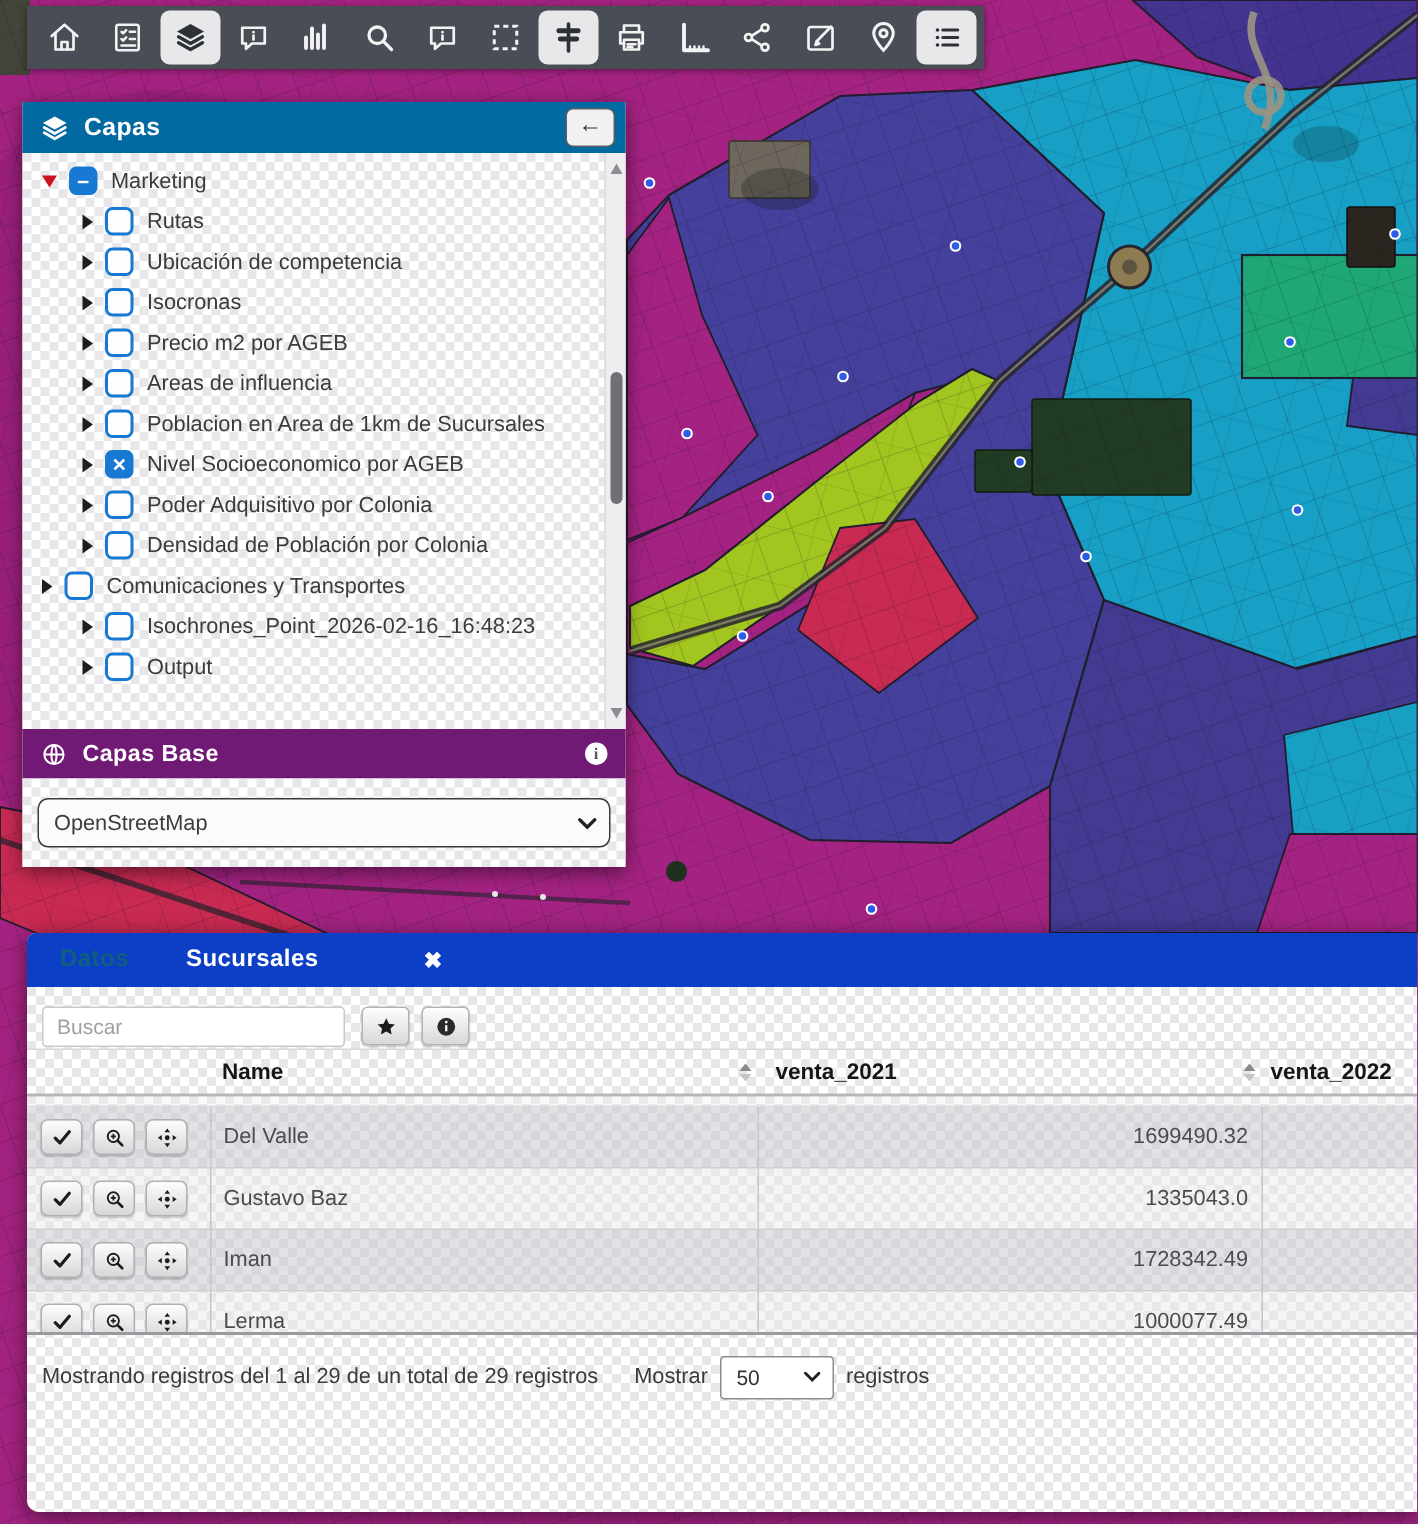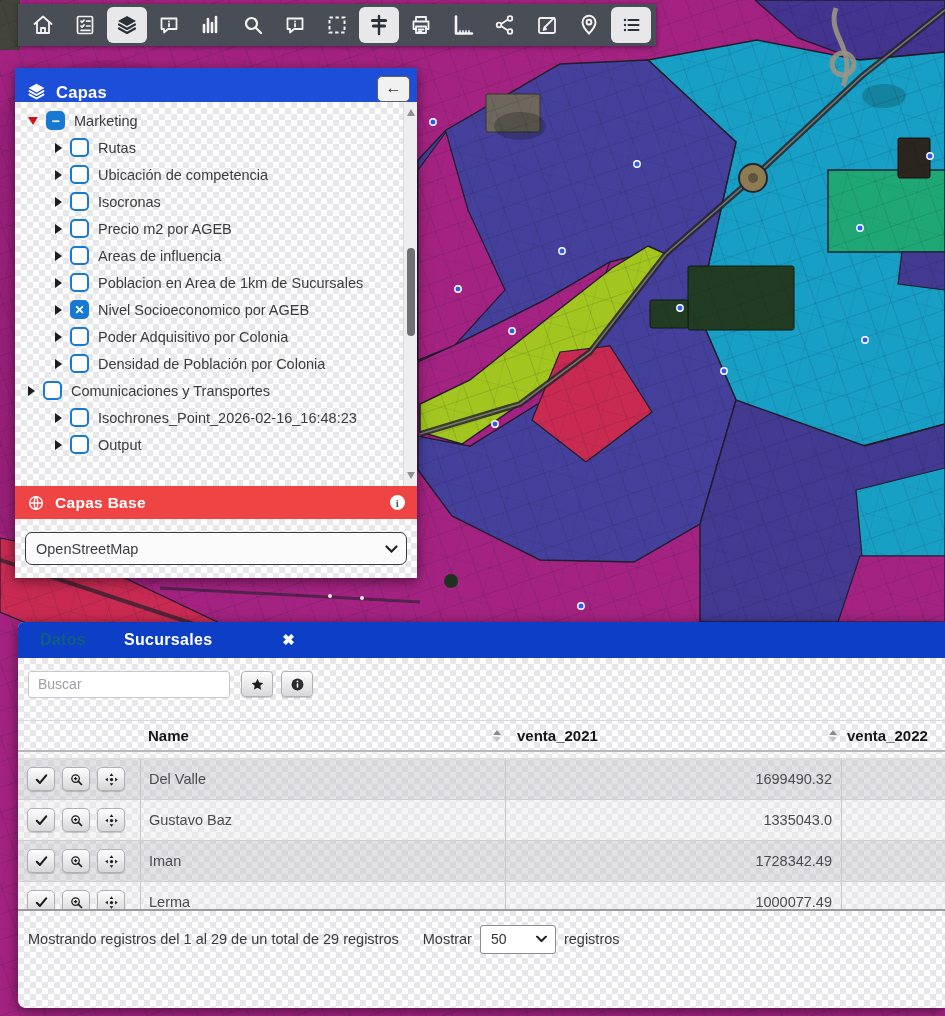--- a/index.html
+++ b/index.html
@@ -29,21 +29,21 @@
   .tb-btn.active { background:#e8e8ea; color:#2c3137; }
   .tb-btn svg { width:24px; height:24px; }
 
   
   .capas {
     position:absolute; left:15px; top:68px; width:402px; height:510px;
     box-shadow:0 3px 12px rgba(0,0,0,.5); z-index:20; display:flex; flex-direction:column;
     background:#fff;
   }
   .capas-header {
-    height:34px; background:#1d4ed8; color:#fff; display:flex; align-items:flex-end;
+    height:34px; background:#0369a1; color:#fff; display:flex; align-items:center;
     padding:0 7px 0 11px; flex:none;
   }
   .capas-header svg { width:21px; height:21px; flex:none; }
   .capas-title { font-weight:bold; font-size:16.5px; margin-left:9px; flex:1; letter-spacing:.3px; }
   .back-btn {
     width:33px; height:26px; background:#f1f1f2; border:1px solid #5f5f63; border-radius:5px;
     color:#2f2f33; font-size:16px; font-weight:bold; display:flex; align-items:center; justify-content:center;
     cursor:pointer; padding:0 0 2px 0; line-height:1;
   }
   .capas-body { flex:1; position:relative; overflow:hidden; padding:5px 14px 0 0; }
@@ -62,21 +62,21 @@
   .cb.indeterminate::after { content:"\2212"; font-size:14px; line-height:1; }
   .l-label { margin-left:9px; }
 
   .vtrack { position:absolute; top:0; right:0; bottom:0; width:14px; background:#eeeef0; border-left:1px solid #dadadd; }
   .varrow { position:absolute; left:3px; width:0; height:0; cursor:pointer; }
   .varrow.up   { top:7px;    border-bottom:7px solid #8e8e93; border-left:4.5px solid transparent; border-right:4.5px solid transparent; }
   .varrow.down { bottom:7px; border-top:7px solid #8e8e93;    border-left:4.5px solid transparent; border-right:4.5px solid transparent; }
   .vthumb { position:absolute; left:2.5px; width:8px; top:146px; height:88px; background:#6f6f74; border-radius:4px; cursor:grab; }
 
   .base-header {
-    height:33px; background:#ef4444; color:#fff; display:flex; align-items:center;
+    height:33px; background:#701a75; color:#fff; display:flex; align-items:center;
     padding:0 12px; font-weight:bold; font-size:15.5px; flex:none; letter-spacing:.3px;
   }
   .base-header svg { width:18px; height:18px; margin-right:10px; }
   .base-info { margin-left:auto; width:15px; height:15px; border-radius:50%; background:#fff; color:#54575e;
     display:flex; align-items:center; justify-content:center; font-size:11px; font-weight:bold; font-family:"Liberation Serif", serif; cursor:pointer; }
   .base-body { height:59px; display:flex; align-items:center; padding:0 10px; flex:none; }
   .sel-wrap { position:relative; width:100%; }
   .base-select {
     width:100%; height:33px; border:1.5px solid #3a3a3e; border-radius:7px; background:#fbfbfc;
     font-size:14.5px; color:#3c3c40; padding:0 30px 0 10px; appearance:none; -webkit-appearance:none;
@@ -104,21 +104,21 @@
   .search-input::placeholder { color:#9fa0a4; }
   .small-btn {
     width:32px; height:26px; margin-left:8px; border:1px solid #b3b3b6; border-radius:4px;
     background:linear-gradient(#fefefe,#d8d8da); display:flex; align-items:center; justify-content:center;
     cursor:pointer; box-shadow:0 1px 1px rgba(0,0,0,.18); padding:0;
   }
   .small-btn:first-of-type { margin-left:11px; }
   .small-btn svg { width:15px; height:15px; }
 
   .thead {
-    margin-top:22px; height:32px; display:flex; align-items:center; flex:none;
+    margin-top:1px; height:32px; display:flex; align-items:center; flex:none;
     font-weight:bold; font-size:15px; color:#161618; border-top:1px solid #d9d9dc; border-bottom:2px solid #b7b7bb;
   }
   .hcell { position:relative; height:100%; display:flex; align-items:center; }
   .h-a    { width:122px; }
   .h-name { width:365px; padding-left:8px; }
   .h-v21  { width:336px; padding-left:12px; }
   .h-v22  { flex:1; padding-left:6px; }
   .sort { position:absolute; right:4px; top:50%; transform:translateY(-50%); display:flex; flex-direction:column; gap:2px; align-items:center; cursor:pointer; }
   .s-up { width:0; height:0; border-left:4px solid transparent; border-right:4px solid transparent; border-bottom:5px solid #88888d; }
   .s-dn { width:0; height:0; border-left:4px solid transparent; border-right:4px solid transparent; border-top:5px solid #c4c4c8; }

